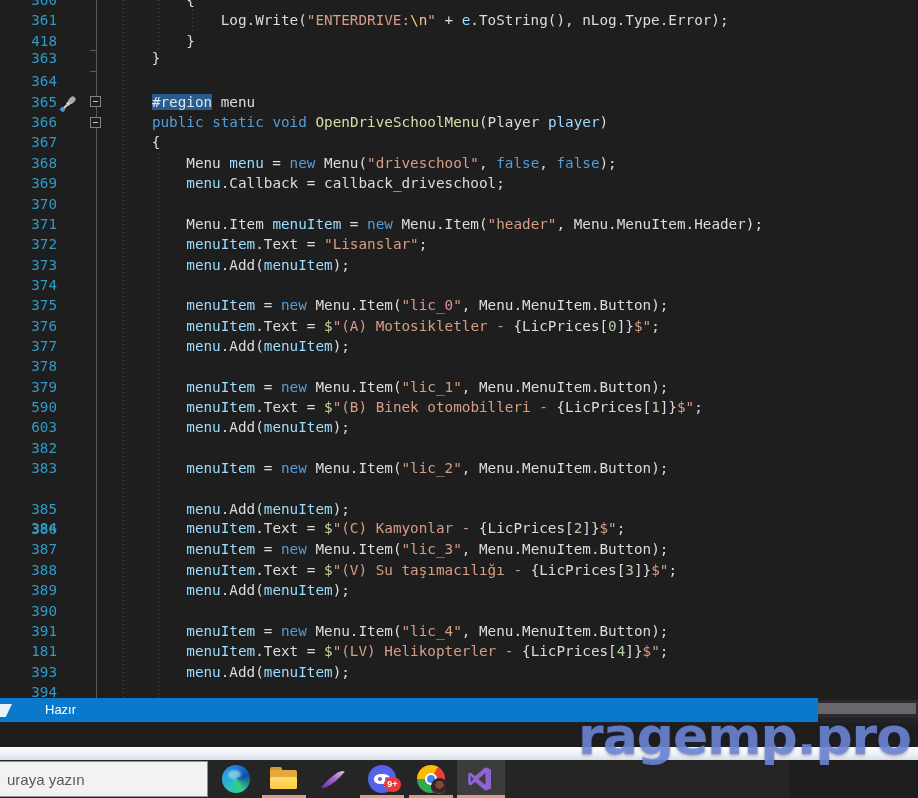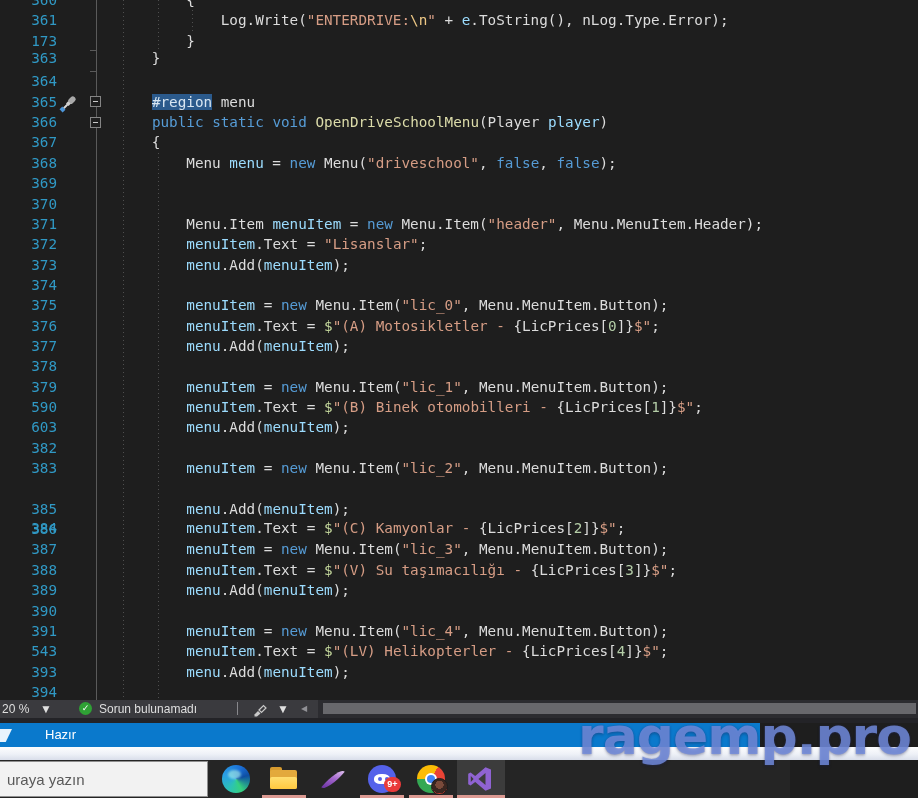--- a/index.html
+++ b/index.html
@@ -28,21 +28,21 @@
   .c1{left:40px;} .c2{left:277px;}
   .okicon{left:79px;top:2px;width:13px;height:13px;border-radius:50%;background:#2FA135;color:#fff !important;font-size:9px !important;line-height:13px !important;text-align:center;}
   .statusmsg{left:99px;}
   .sep{left:237px;top:2px;width:1px;height:13px;background:#88888C;}
   .brush{left:252px;top:1px;}
   .scroll-left{left:301px;color:#909095 !important;font-size:8px !important;}
   .hscroll-track{position:absolute;left:318px;top:0;width:600px;height:18px;background:#2C2C30;}
   .hscroll-thumb{position:absolute;left:5px;top:3px;width:593px;height:11px;background:var(--c-thumb,#68686C);}
   
   .seam{position:absolute;left:0;top:718px;width:918px;height:5px;background:#232327;}
-  .statusbar{position:absolute;left:0;top:723px;width:760px;height:24px;background:var(--c-statusbar,#0A79CC);}
+  .statusbar{position:absolute;left:0;top:698px;width:818px;height:24px;background:var(--c-statusbar,#0A79CC);}
   .sb-glyph{position:absolute;left:0;top:6px;width:12px;height:13px;background:#E9F3FC;clip-path:polygon(0 0,100% 0,48% 100%,0 100%);}
   .ready{position:absolute;left:45px;top:0;color:#FFFFFF;font-size:13px;line-height:24px;}
   
   .lightband{position:absolute;left:0;top:747px;width:918px;height:13px;background:linear-gradient(180deg,#FDFDFE 0%,#EEF1F7 55%,#D9DEEA 100%);}
   .taskbar{position:absolute;left:0;top:760px;width:790px;height:38px;background:var(--c-taskbar,#252525);}
   .searchbox{position:absolute;left:-4px;top:1px;width:212px;height:36px;box-sizing:border-box;border:1px solid #8F8F8F;background:#F2F2F2;font:15px "Liberation Sans",sans-serif;padding:0 0 0 10px;color:#4A4A4A;outline:none;}
   .searchbox::placeholder{color:#5A5A5A;opacity:1;}
   .slot-active{position:absolute;left:457px;top:0;width:48px;height:38px;background:#3C3C3C;}
   .underline{position:absolute;top:35px;height:3px;background:#DC9A92;}
   .u-folder{left:262px;width:44px;} .u-discord{left:360px;width:44px;} .u-chrome{left:409px;width:44px;} .u-vs{left:457px;width:48px;}
@@ -84,21 +84,21 @@
     <div id="rows">
         <div class="row" style="top: -10px;">
           <span class="lnum">360</span>
           <span class="code"><span style="color: rgb(220, 220, 220);">            {</span></span>
         </div>
         <div class="row" style="top: 10.35px;">
           <span class="lnum">361</span>
           <span class="code"><span style="color: rgb(220, 220, 220);">                Log.Write(</span><span style="color: rgb(214, 157, 133);">"ENTERDRIVE:</span><span style="color: rgb(239, 201, 134);">\n</span><span style="color: rgb(214, 157, 133);">"</span><span style="color: rgb(220, 220, 220);"> + </span><span style="color: rgb(156, 220, 254);">e</span><span style="color: rgb(220, 220, 220);">.ToString(), nLog.Type.Error);</span></span>
         </div>
         <div class="row" style="top: 30.7px;">
-          <span class="lnum">173</span>
+          <span class="lnum">418</span>
           <span class="code"><span style="color: rgb(220, 220, 220);">            }</span></span>
         </div>
         <div class="row" style="top: 48px;">
           <span class="lnum">363</span>
           <span class="code"><span style="color: rgb(220, 220, 220);">        }</span></span>
         </div>
         <div class="row" style="top: 71.4px;">
           <span class="lnum">364</span>
           <span class="code"></span>
         </div>
@@ -121,20 +121,21 @@
         <div class="row" style="top: 132.45px;">
           <span class="lnum">367</span>
           <span class="code"><span style="color: rgb(220, 220, 220);">        {</span></span>
         </div>
         <div class="row" style="top: 152.8px;">
           <span class="lnum">368</span>
           <span class="code"><span style="color: rgb(220, 220, 220);">            Menu </span><span style="color: rgb(156, 220, 254);">menu</span><span style="color: rgb(220, 220, 220);"> = </span><span style="color: rgb(86, 156, 214);">new</span><span style="color: rgb(220, 220, 220);"> Menu(</span><span style="color: rgb(214, 157, 133);">"driveschool"</span><span style="color: rgb(220, 220, 220);">, </span><span style="color: rgb(86, 156, 214);">false</span><span style="color: rgb(220, 220, 220);">, </span><span style="color: rgb(86, 156, 214);">false</span><span style="color: rgb(220, 220, 220);">);</span></span>
         </div>
         <div class="row" style="top: 173.15px;">
           <span class="lnum">369</span>
+          <span class="code"><span style="color: rgb(220, 220, 220);">            </span><span style="color: rgb(156, 220, 254);">menu</span><span style="color: rgb(220, 220, 220);">.Callback = callback_driveschool;</span></span>
         </div>
         <div class="row" style="top: 193.5px;">
           <span class="lnum">370</span>
           <span class="code"></span>
         </div>
         <div class="row" style="top: 213.85px;">
           <span class="lnum">371</span>
           <span class="code"><span style="color: rgb(220, 220, 220);">            Menu.Item </span><span style="color: rgb(156, 220, 254);">menuItem</span><span style="color: rgb(220, 220, 220);"> = </span><span style="color: rgb(86, 156, 214);">new</span><span style="color: rgb(220, 220, 220);"> Menu.Item(</span><span style="color: rgb(214, 157, 133);">"header"</span><span style="color: rgb(220, 220, 220);">, Menu.MenuItem.Header);</span></span>
         </div>
         <div class="row" style="top: 234.2px;">
@@ -211,21 +212,21 @@
         </div>
         <div class="row" style="top: 600.5px;">
           <span class="lnum">390</span>
           <span class="code"></span>
         </div>
         <div class="row" style="top: 620.85px;">
           <span class="lnum">391</span>
           <span class="code"><span style="color: rgb(220, 220, 220);">            </span><span style="color: rgb(156, 220, 254);">menuItem</span><span style="color: rgb(220, 220, 220);"> = </span><span style="color: rgb(86, 156, 214);">new</span><span style="color: rgb(220, 220, 220);"> Menu.Item(</span><span style="color: rgb(214, 157, 133);">"lic_4"</span><span style="color: rgb(220, 220, 220);">, Menu.MenuItem.Button);</span></span>
         </div>
         <div class="row" style="top: 641.2px;">
-          <span class="lnum">543</span>
+          <span class="lnum">181</span>
           <span class="code"><span style="color: rgb(220, 220, 220);">            </span><span style="color: rgb(156, 220, 254);">menuItem</span><span style="color: rgb(220, 220, 220);">.Text = </span><span style="color: rgb(195, 214, 155);">$</span><span style="color: rgb(214, 157, 133);">"(LV) Helikopterler - </span><span style="color: rgb(220, 220, 220);">{LicPrices[</span><span style="color: rgb(181, 206, 168);">4</span><span style="color: rgb(220, 220, 220);">]}</span><span style="color: rgb(214, 157, 133);">$"</span><span style="color: rgb(220, 220, 220);">;</span></span>
         </div>
         <div class="row" style="top: 661.55px;">
           <span class="lnum">393</span>
           <span class="code"><span style="color: rgb(220, 220, 220);">            </span><span style="color: rgb(156, 220, 254);">menu</span><span style="color: rgb(220, 220, 220);">.Add(</span><span style="color: rgb(156, 220, 254);">menuItem</span><span style="color: rgb(220, 220, 220);">);</span></span>
         </div>
         <div class="row" style="top: 681.9px;">
           <span class="lnum">394</span>
           <span class="code"></span>
         </div>

